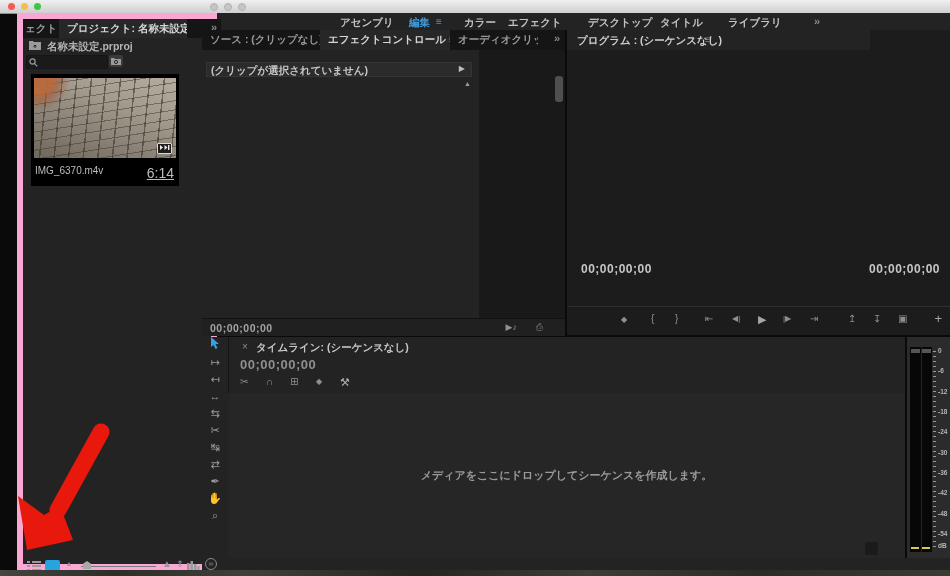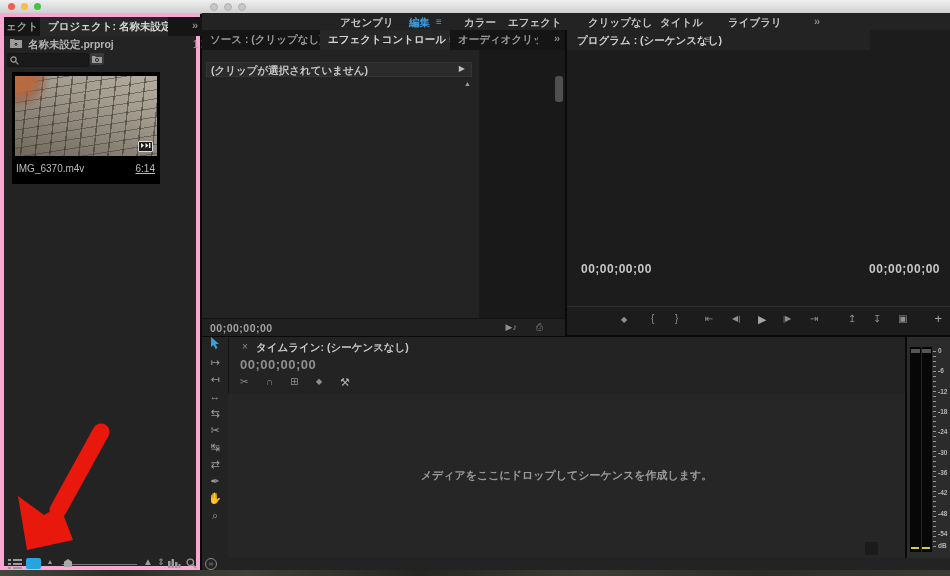--- a/index.html
+++ b/index.html
@@ -22,22 +22,22 @@
   .menuicon{color:#8a8a8a;font-size:10px;font-weight:400;}
   .chev{color:#8a8a8a;font-size:11px;font-weight:700;}
   .tc{font-weight:700;letter-spacing:.5px;color:#b9b9b9;}
   .icon{color:#8f8f8f;}
   
   .wsbar{left:202px;top:13px;width:748px;height:17px;background:#232323;
          font-size:10.5px;font-weight:700;color:#c3c3c3;}
   .ws{position:absolute;top:3px;white-space:nowrap;}
   .ws.active{color:#3f9bdc;}
   
-  .projwin{left:0;top:13px;width:200px;height:557px;background:#232323;
-           border:4px solid #f9a8d4;box-sizing:border-box;}
+  .projwin{left:17px;top:13px;width:200px;height:557px;background:#232323;
+           border:6px solid #f9a8d4;box-sizing:border-box;}
   .ptabs{left:0;top:0;width:198px;height:19px;}
   .searchfield{background:#1a1a1a;border:1px solid #161616;border-radius:2px;}
   .tile{background:#000000;}
   .thumb{background:
       radial-gradient(circle at 3% 2%, rgba(186,104,60,.95) 0 9%, rgba(160,86,52,.55) 13%, transparent 20%),
       repeating-linear-gradient(96deg, rgba(52,47,38,0) 0 13px, rgba(52,47,38,.55) 13px 14.5px),
       repeating-linear-gradient(171deg, rgba(62,56,46,0) 0 8px, rgba(62,56,46,.5) 8px 9px),
       linear-gradient(200deg,#b4ada0 0%,#a29a8d 35%,#8a8276 65%,#6e675a 100%);}
   .badge{background:rgba(10,10,10,.85);border:1px solid #d9d9d9;border-radius:1px;
          color:#eee;font-size:5.5px;line-height:8px;text-align:center;}
@@ -88,21 +88,21 @@
     <div class="abs tl gray" style="left:224px;top:3px;"></div>
     <div class="abs tl gray" style="left:238px;top:3px;"></div>
   </div>
 
   <div class="abs wsbar">
     <span class="ws" style="left:138px;">アセンブリ</span>
     <span class="ws active" style="left:207px;">編集</span>
     <span class="ws active menuicon" style="left:234px;color:#3f9bdc;">≡</span>
     <span class="ws" style="left:262px;">カラー</span>
     <span class="ws" style="left:306px;">エフェクト</span>
-    <span class="ws" style="left:386px;">クリップなし</span>
+    <span class="ws" style="left:386px;">デスクトップ</span>
     <span class="ws" style="left:458px;">タイトル</span>
     <span class="ws" style="left:526px;">ライブラリ</span>
     <span class="ws chev" style="left:612px;top:2px;">»</span>
   </div>
 
   <div class="abs projwin">
 
     <div class="abs tabstrip ptabs">
       <span class="tab" style="width:36px;padding-left:2px;">ェクト</span><span class="tab active" style="width:128px;"><span>プロジェクト: 名称未設定</span> </span>
       <span class="abs chev" style="right:4px;top:2px;">»</span>
@@ -135,21 +135,21 @@
     <div class="abs tile" style="left:8px;top:55px;width:148px;height:112px;">
       <div class="abs thumb" style="left:3px;top:4px;width:142px;height:80px;">
         <div class="abs badge" style="right:4px;bottom:4px;width:13px;height:9px;">
           <svg width="11" height="7" viewBox="0 0 11 7">
               <path d="M1 1l3 2.5L1 6zM5.5 1l3 2.5-3 2.5z" fill="#eee"></path>
               <rect x="9" y="1" width="1.4" height="5" fill="#eee"></rect>
             </svg>
         </div>
       </div>
       <span class="abs" style="left:4px;top:91px;font-size:10px;color:#bcbcbc;">IMG_6370.m4v</span>
-      <span class="abs" style="right:5px;top:91px;font-size:10px;color:#bcbcbc;text-decoration:underline;">6:14</span>
+      <span class="abs" style="right:5px;top:91px;font-size:14px;color:#bcbcbc;text-decoration:underline;">6:14</span>
     </div>
 
     <div class="abs pbottom" style="left:0;top:539px;width:198px;height:16px;">
       <svg class="abs" style="left:4px;top:3px;" width="14" height="10" viewBox="0 0 14 10">
         <rect x="0" y="0" width="3" height="2" fill="#9a9a9a"></rect>
           <rect x="0" y="4" width="3" height="2" fill="#9a9a9a"></rect>
           <rect x="0" y="8" width="3" height="2" fill="#9a9a9a"></rect>
         <rect x="5" y="0" width="9" height="2" fill="#9a9a9a"></rect>
           <rect x="5" y="4" width="9" height="2" fill="#9a9a9a"></rect>
           <rect x="5" y="8" width="9" height="2" fill="#9a9a9a"></rect>

